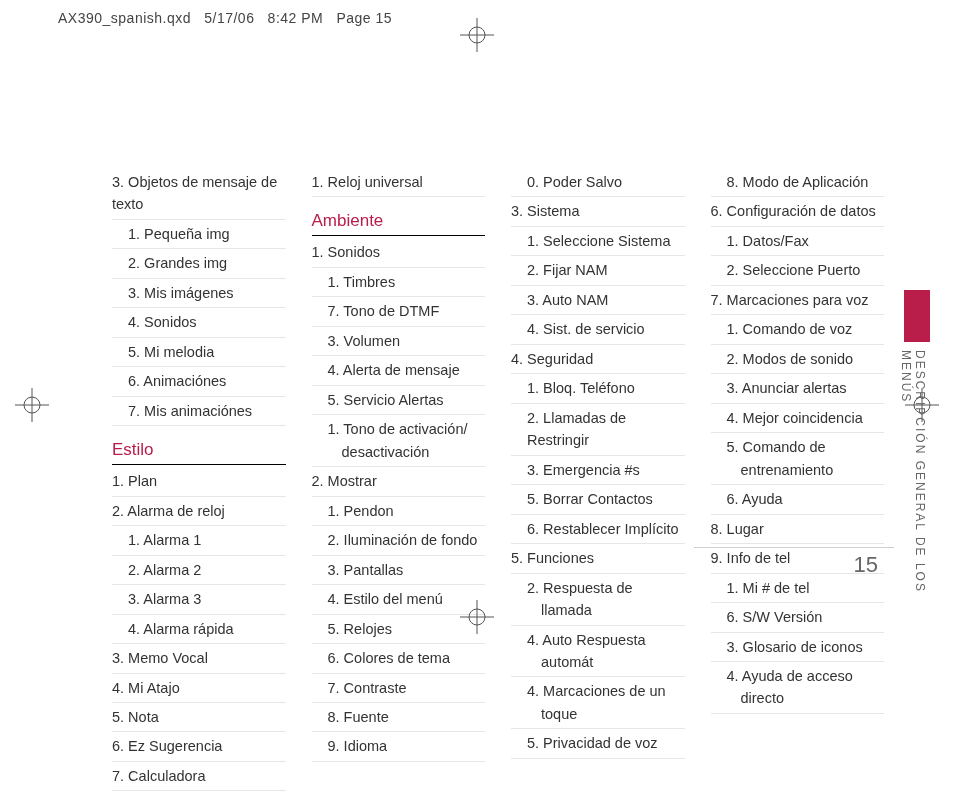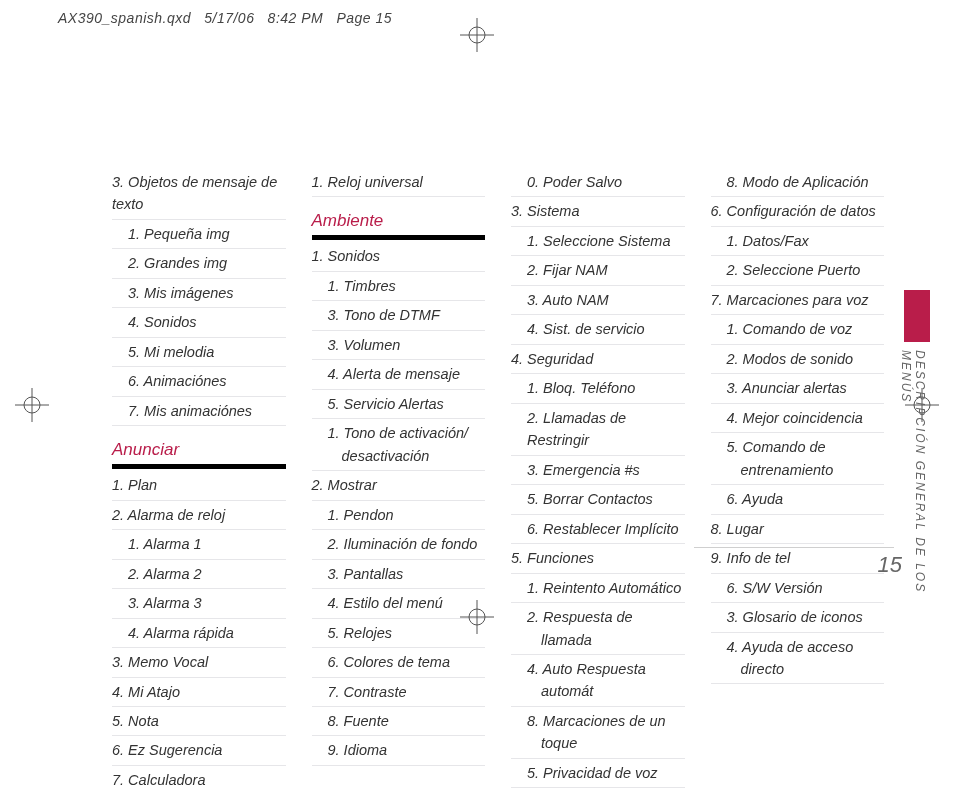--- a/index.html
+++ b/index.html
@@ -1,32 +1,32 @@
 <!DOCTYPE html>
 <html><head>
 <meta charset="utf-8">
 <style>
   * { box-sizing: border-box; margin: 0; padding: 0; }
   html, body { width: 954px; height: 793px; background: #fff; font-family: "Helvetica Neue", Arial, sans-serif; color: #3a3a3a; }
-  .page { position: relative; width: 954px; height: 640px; font-style: italic; }
+  .page { position: relative; width: 954px; height: 640px; }
   .header { position: absolute; top: 10px; left: 58px; font-size: 14px; letter-spacing: 0.5px; color: #444; }
   .header .pagepart { display: inline-block; }
   .regmark-top { position: absolute; top: 18px; left: 460px; }
   .regmark-bottom { position: absolute; bottom: 6px; left: 460px; }
   .sidemark-left { position: absolute; top: 388px; left: 15px; }
   .sidemark-right { position: absolute; top: 388px; right: 15px; }
   .columns { position: absolute; top: 168px; left: 112px; right: 70px; display: flex; gap: 26px; }
   .col { width: 178px; }
   .item { font-size: 14.5px; line-height: 1.55; padding: 3px 0; border-bottom: 1px solid #e6e6e9; color: #333; }
   .sub { padding-left: 16px; }
   .hang { padding-left: 30px; text-indent: -14px; }
-  .section-head { color: #b91d4a; font-size: 17px; font-weight: 400; padding: 14px 0 4px 0; border-bottom: 5px solid #000000; margin-bottom: 2px; }
+  .section-head { color: #b91d4a; font-size: 17px; font-weight: 400; padding: 14px 0 4px 0; border-bottom: 1px solid #000000; margin-bottom: 2px; }
   .red-tab { position: absolute; right: 24px; top: 290px; width: 26px; height: 52px; background: #b91d4a; }
   .side-text { position: absolute; right: 27px; top: 350px; writing-mode: vertical-rl; font-size: 12px; letter-spacing: 2px; color: #666; }
-  .page-num { position: absolute; right: 52px; bottom: 62px; font-size: 22px; color: #666; }
+  .page-num { position: absolute; right: 76px; bottom: 62px; font-size: 22px; color: #666; }
   .page-num-line { position: absolute; right: 60px; bottom: 92px; width: 200px; border-top: 1px solid #cfcfcf; }
   svg { display: block; }
 </style>
 </head>
 <body>
 
 <div class="page">
 
   <div class="header">
     <span>AX390_spanish.qxd</span>&nbsp;&nbsp;
@@ -64,21 +64,21 @@
       <div>
           <div class="item">3. Objetos de mensaje de texto</div>
           <div class="item sub">1. Pequeña img</div>
           <div class="item sub">2. Grandes img</div>
           <div class="item sub">3. Mis imágenes</div>
           <div class="item sub">4. Sonidos</div>
           <div class="item sub">5. Mi melodia</div>
           <div class="item sub">6. Animaciónes</div>
           <div class="item sub">7. Mis animaciónes</div>
         </div>
-      <div class="section-head">Anunciar</div>
+      <div class="section-head">Estilo</div>
       <div>
           <div class="item">1. Plan</div>
           <div class="item">2. Alarma de reloj</div>
           <div class="item sub">1. Alarma 1</div>
           <div class="item sub">2. Alarma 2</div>
           <div class="item sub">3. Alarma 3</div>
           <div class="item sub">4. Alarma rápida</div>
           <div class="item">3. Memo Vocal</div>
           <div class="item">4. Mi Atajo</div>
           <div class="item">5. Nota</div>
@@ -88,21 +88,21 @@
     </div>
 
     <div class="col">
       <div>
           <div class="item">1. Reloj universal</div>
         </div>
       <div class="section-head">Ambiente</div>
       <div>
           <div class="item">1. Sonidos</div>
           <div class="item sub">1. Timbres</div>
-          <div class="item sub">3. Tono de DTMF</div>
+          <div class="item sub">7. Tono de DTMF</div>
           <div class="item sub">3. Volumen</div>
           <div class="item sub">4. Alerta de mensaje</div>
           <div class="item sub">5. Servicio Alertas</div>
           <div class="item hang">1. Tono de activación/ desactivación</div>
           <div class="item">2. Mostrar</div>
           <div class="item sub">1. Pendon</div>
           <div class="item sub">2. Iluminación de fondo</div>
           <div class="item sub">3. Pantallas</div>
           <div class="item sub">4. Estilo del menú</div>
           <div class="item sub">5. Relojes</div>
@@ -121,43 +121,43 @@
           <div class="item sub">2. Fijar NAM</div>
           <div class="item sub">3. Auto NAM</div>
           <div class="item sub">4. Sist. de servicio</div>
           <div class="item">4. Seguridad</div>
           <div class="item sub">1. Bloq. Teléfono</div>
           <div class="item sub">2. Llamadas de Restringir</div>
           <div class="item sub">3. Emergencia #s</div>
           <div class="item sub">5. Borrar Contactos</div>
           <div class="item sub">6. Restablecer Implícito</div>
           <div class="item">5. Funciones</div>
-          <div class="item sub">1. Reintento Automático</div>
           <div class="item hang">2. Respuesta de llamada</div>
           <div class="item hang">4. Auto Respuesta automát</div>
-          <div class="item hang">8. Marcaciones de un toque</div>
+          <div class="item hang">4. Marcaciones de un toque</div>
           <div class="item sub">5. Privacidad de voz</div>
         </div>
     </div>
 
     <div class="col">
       <div>
           <div class="item sub">8. Modo de Aplicación</div>
           <div class="item">6. Configuración de datos</div>
           <div class="item sub">1. Datos/Fax</div>
           <div class="item sub">2. Seleccione Puerto</div>
           <div class="item">7. Marcaciones para voz</div>
           <div class="item sub">1. Comando de voz</div>
           <div class="item sub">2. Modos de sonido</div>
           <div class="item sub">3. Anunciar alertas</div>
           <div class="item sub">4. Mejor coincidencia</div>
           <div class="item hang">5. Comando de entrenamiento</div>
           <div class="item sub">6. Ayuda</div>
           <div class="item">8. Lugar</div>
           <div class="item">9. Info de tel</div>
+          <div class="item sub">1. Mi # de tel</div>
           <div class="item sub">6. S/W Versión</div>
           <div class="item sub">3. Glosario de iconos</div>
           <div class="item hang">4. Ayuda de acceso directo</div>
         </div>
     </div>
 
   </div>
 
   <div class="red-tab"></div>
   <div class="side-text">DESCRIPCIÓN GENERAL DE LOS MENÚS</div>

